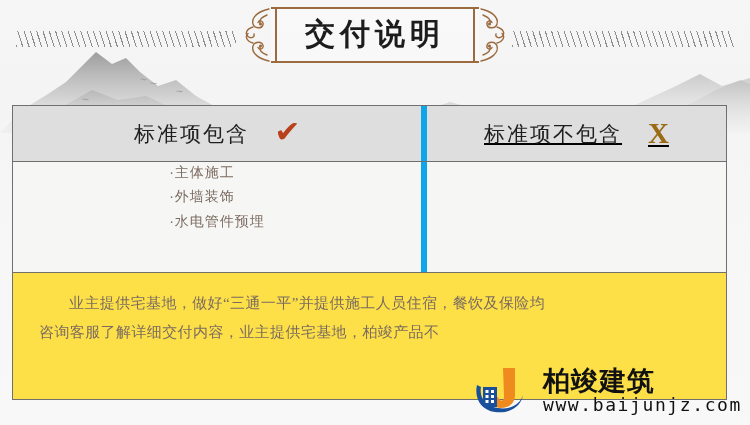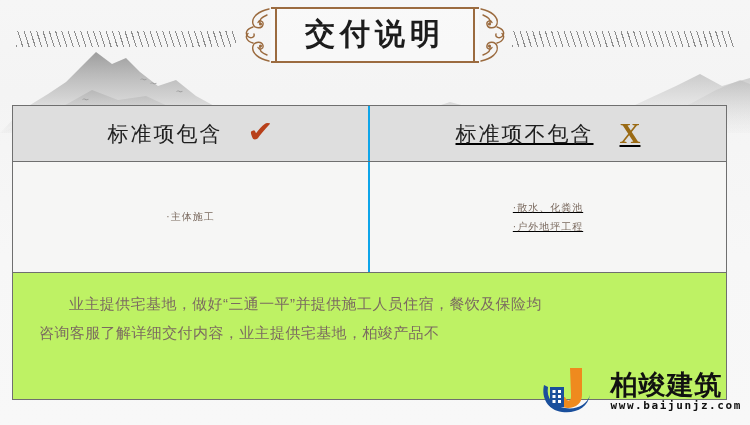--- a/index.html
+++ b/index.html
@@ -115,28 +115,28 @@
     border-bottom: 1px solid #6f6f6f;
     height: 55px;
   }
   .row-items {
     border-bottom: 1px solid #6f6f6f;
     height: 110px;
     background: #f6f6f5;
   }
   .row-note {
     height: 126px;
-    background: #bef264;
+    background: #fde047;
+    font-family: Liberation Serif, serif;
   }
   .cell-left {
-    width: 357px;
+    width: 414px;
     box-sizing: border-box;
-    border-right: 2px solid #0ea5e9;
-    display: flex;
-    align-items: center;
+    border-right: 6px solid #0ea5e9;
+    display: flex;
     justify-content: center;
   }
   .cell-right {
     flex: 1;
     box-sizing: border-box;
     display: flex;
     align-items: center;
     justify-content: center;
     text-decoration: underline;
   }
@@ -166,21 +166,21 @@
     font-family: "Liberation Serif", "DejaVu Serif", serif;
   }
 
   
   .list {
     display: flex;
     flex-direction: column;
     gap: 3px;
   }
   .list-item {
-    font-size: 10px;
+    font-size: 14px;
     color: #7b6b60;
     letter-spacing: 1px;
     white-space: nowrap;
     line-height: 1.52;
   }
   .cols {
     display: flex;
     gap: 34px;
     align-items: flex-start;
   }
@@ -213,22 +213,22 @@
   .wm-logo { width: 56px; height: 52px; flex: none; }
   .wm-texts { display: flex; flex-direction: column; gap: 1px; }
   .wm-name {
     font-size: 27px;
     font-weight: bold;
     color: #111;
     letter-spacing: 1px;
     line-height: 1;
   }
   .wm-url {
-    font-size: 11px;
-    font-weight: bold;
+    font-size: 18px;
+    font-weight: normal;
     color: #111;
     letter-spacing: 1.6px;
     line-height: 1;
     font-family: "DejaVu Sans Mono", "Liberation Mono", monospace;
   }
 </style>
 </head>
 <body>
 
 <div class="page">
@@ -315,28 +315,26 @@
           <span class="head-label">标准项不包含</span>
           <span class="mark-x">X</span>
         </div>
       </div>
     </div>
 
     <div class="row row-items">
       <div class="cell-left">
         <div class="list">
           <span class="list-item">·主体施工</span>
+          <span class="list-item">·外墙装饰</span>
+          <span class="list-item">·水电管件预埋</span>
         </div>
       </div>
       <div class="cell-right">
         <div class="cols">
-          <div class="list">
-            <span class="list-item">·散水、化粪池</span>
-            <span class="list-item">·户外地坪工程</span>
-          </div>
         </div>
       </div>
     </div>
 
     <div class="row row-note">
       <div class="note">
         <p class="note-p note-indent">业主提供宅基地，做好“三通一平”并提供施工人员住宿，餐饮及保险均</p>
         <p class="note-p">咨询客服了解详细交付内容，业主提供宅基地，柏竣产品不</p>
       </div>
     </div>

